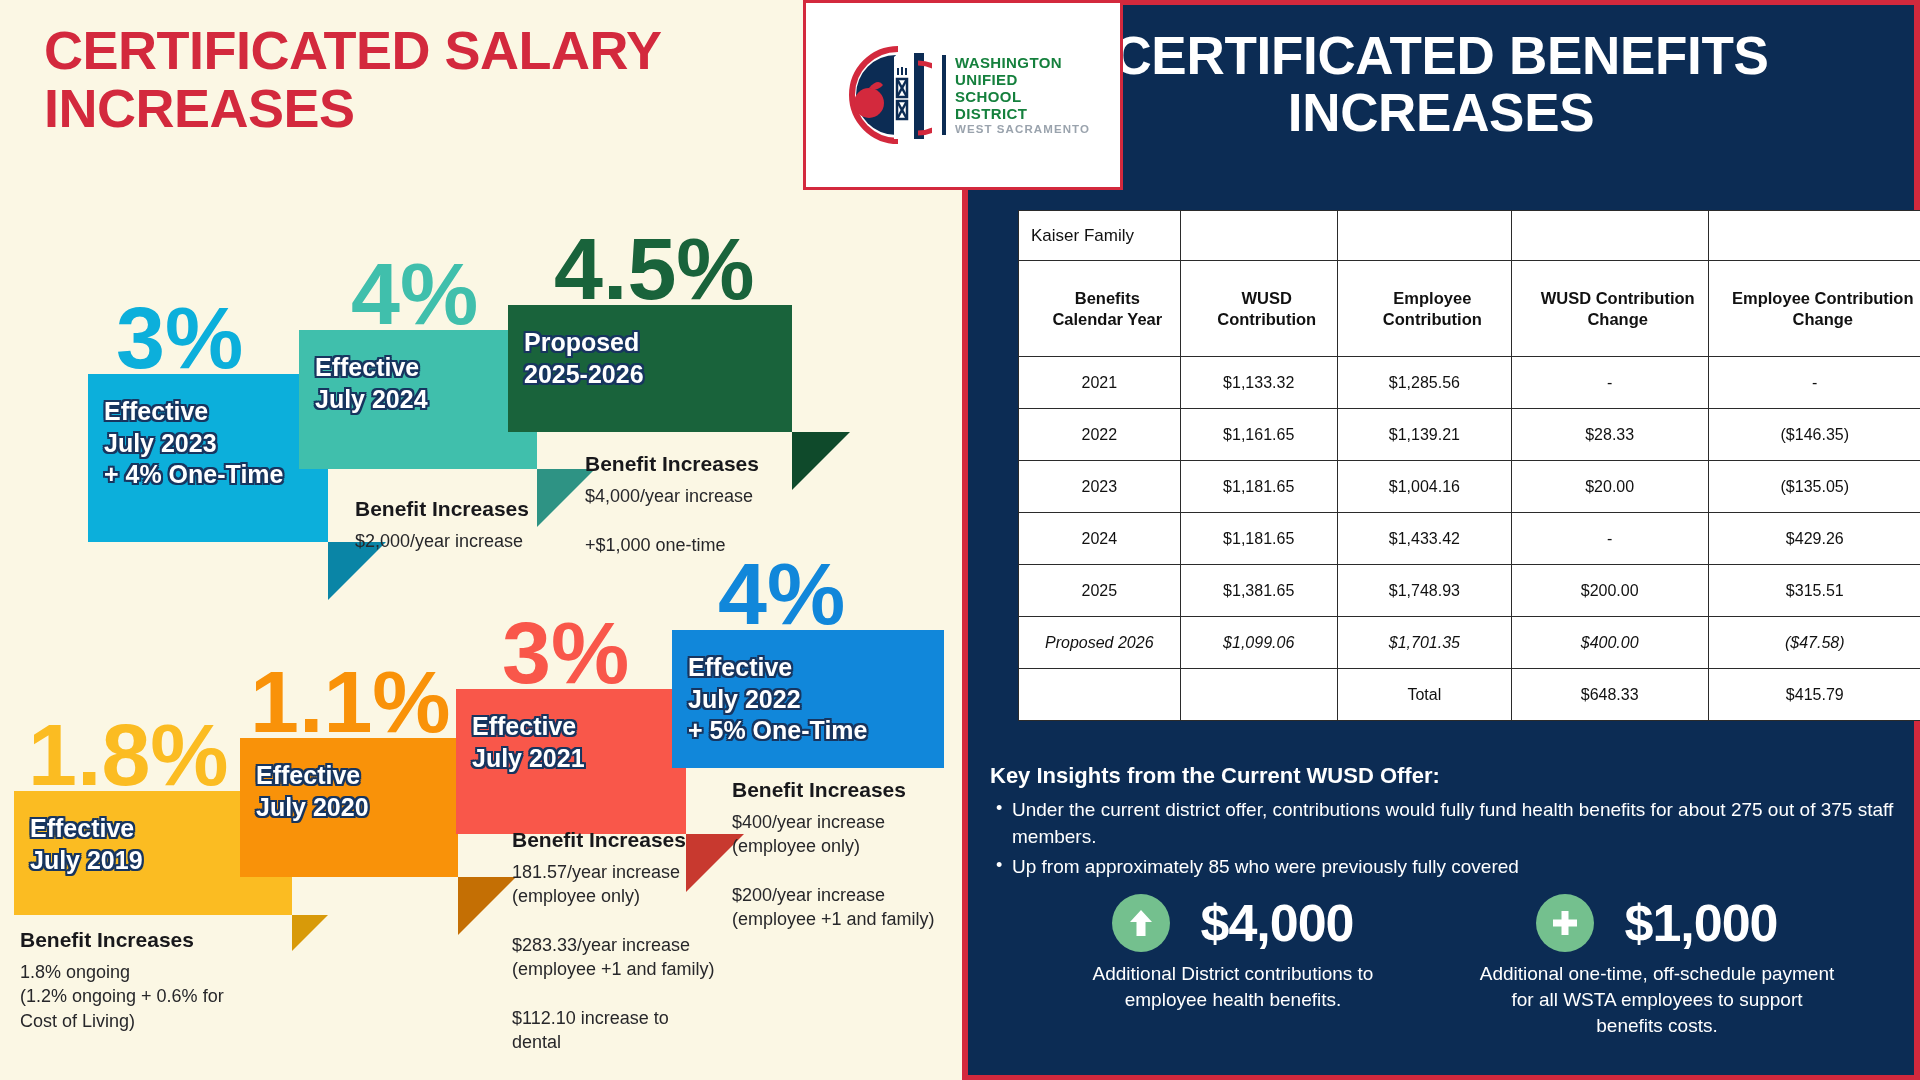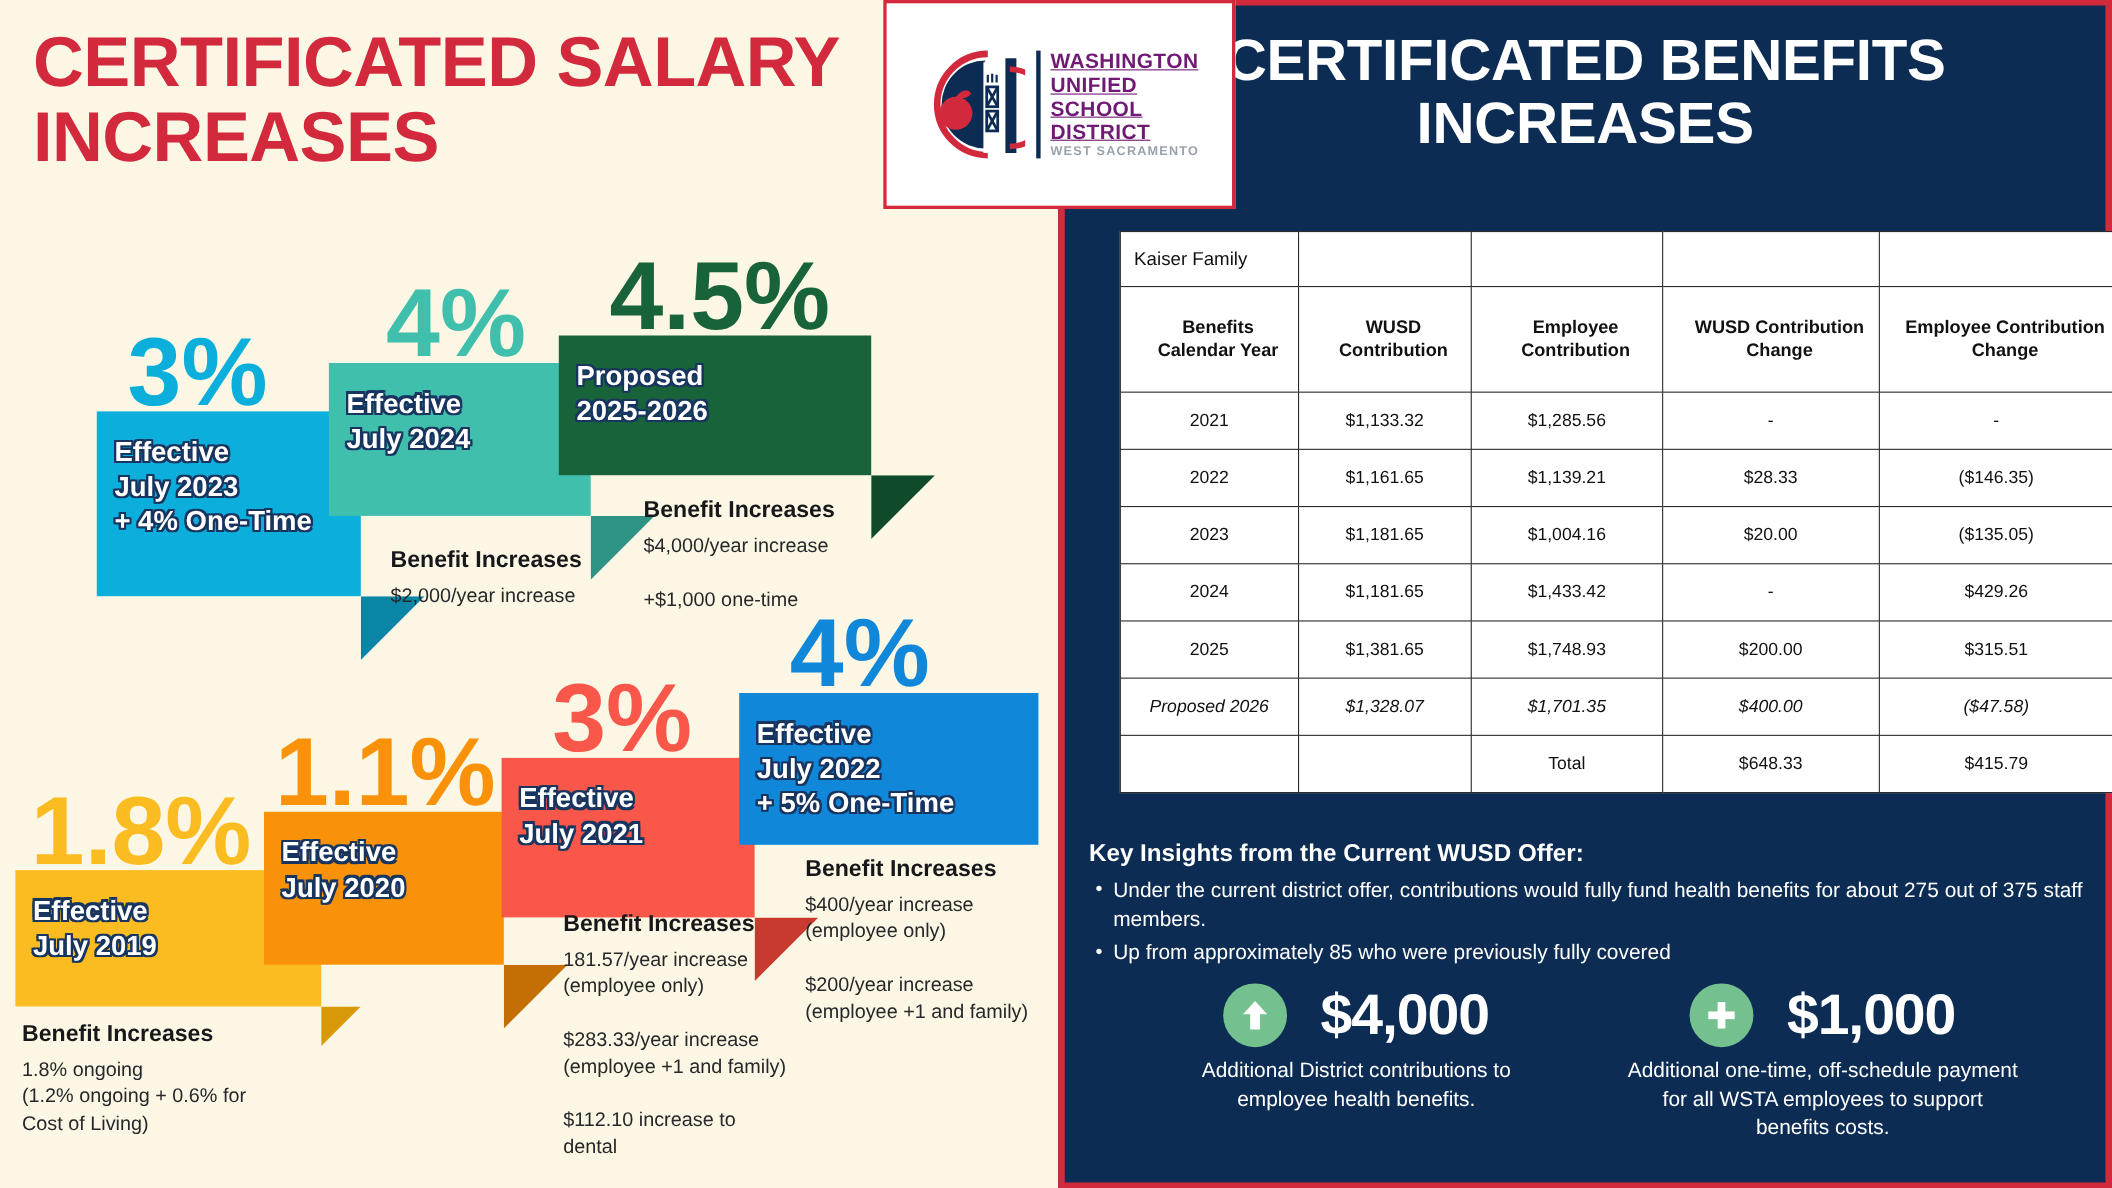--- a/index.html
+++ b/index.html
@@ -10,22 +10,22 @@
     position: relative;
   }
 
   
   #left-panel {
     position: absolute; left: 0; top: 0;
     width: 962px; height: 1080px;
     background: #FBF7E4;
   }
   #left-title {
-    position: absolute; left: 30px; top: 22px;
-    font-size: 64px; font-weight: 800; line-height: 1.07;
+    position: absolute; left: 44px; top: 22px;
+    font-size: 54px; font-weight: 800; line-height: 1.07;
     color: #D3293D; letter-spacing: -0.5px;
     text-transform: uppercase;
   }
 
   
   .step { position: absolute; }
   .step .pct {
     position: absolute; bottom: 100%; left: 0;
     font-size: 88px; font-weight: 800; line-height: .95;
     white-space: nowrap; margin-bottom: -6px;
@@ -80,22 +80,22 @@
     position: absolute; left: 803px; top: 0;
     width: 320px; height: 190px;
     background: #fff;
     border: 3px solid #D3293D;
     display: flex; align-items: center; justify-content: center;
     gap: 10px; padding: 10px 14px; z-index: 40;
   }
   #logo-mark { width: 96px; height: 104px; flex: none; }
   #logo-text { display: flex; align-items: stretch; gap: 9px; }
   #logo-bar { width: 4px; background: #0C2C54; }
-  #logo-words { color: #701a75; font-size: 19px; font-weight: 800;
-    line-height: 1.13; letter-spacing: .4px; text-decoration: underline; }
+  #logo-words { color: #15803d; font-size: 15px; font-weight: 800;
+    line-height: 1.13; letter-spacing: .4px; }
   #logo-sub { color: #9AA3AD; font-size: 11.5px; font-weight: 700;
     letter-spacing: 1.1px; margin-top: 0; }
 
   
   #benefits-table {
     position: absolute; left: 22px; top: 205px;
     width: 904px;
     border-collapse: collapse;
     background: #fff;
     font-size: 16px;
@@ -318,21 +318,21 @@
       </tr>
       <tr class="row-tall">
         <td>2025</td>
         <td>$1,381.65</td>
         <td>$1,748.93</td>
         <td>$200.00</td>
         <td>$315.51</td>
       </tr>
       <tr class="row-tall row-proposed">
         <td>Proposed 2026</td>
-        <td>$1,328.07</td>
+        <td>$1,099.06</td>
         <td>$1,701.35</td>
         <td>$400.00</td>
         <td>($47.58)</td>
       </tr>
       <tr class="row-tall">
         <td></td>
         <td></td>
         <td>Total</td>
         <td>$648.33</td>
         <td>$415.79</td>

